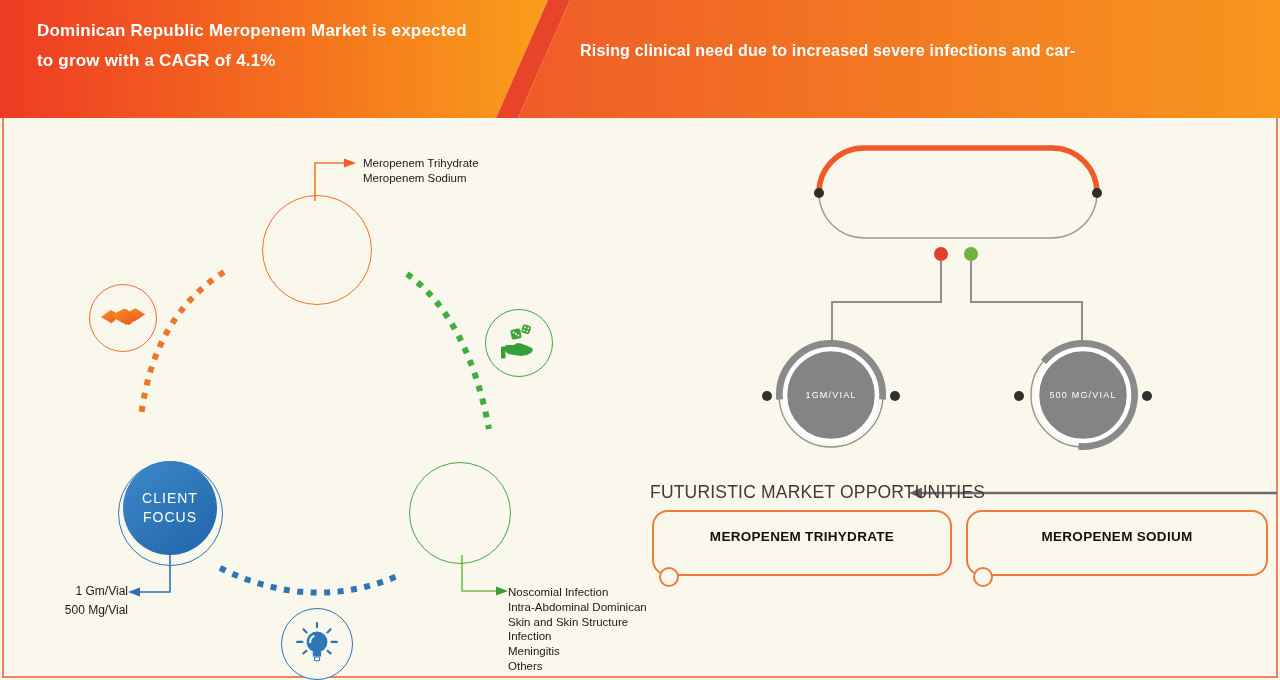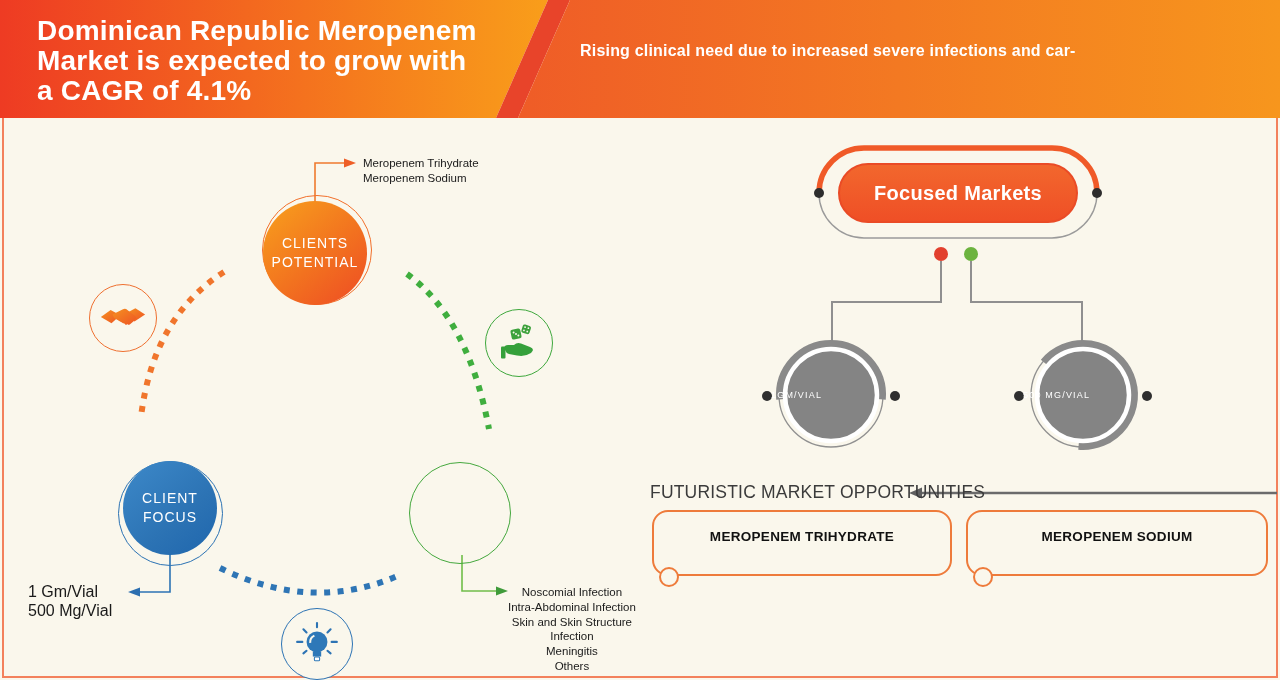--- a/index.html
+++ b/index.html
@@ -2,46 +2,46 @@
 <html><head>
 <meta charset="utf-8">
 <style>
   html,body{margin:0;padding:0;}
   .stage{position:relative;width:1280px;height:680px;background:#faf7ec;overflow:hidden;
          font-family:"Liberation Sans",sans-serif;}
   
   .header{position:absolute;left:0;top:0;width:1280px;height:118px;}
   .header svg{position:absolute;left:0;top:0;}
   .header-title{position:absolute;left:37px;top:16px;width:440px;color:#fff;
-      font-size:28px;font-weight:bold;line-height:30px;letter-spacing:.2px;}
+      font-size:17px;font-weight:bold;line-height:30px;letter-spacing:.2px;}
   .header-sub{position:absolute;left:580px;top:42px;width:660px;color:#fff;
       font-size:16px;font-weight:bold;letter-spacing:.2px;}
   
   .content-frame{position:absolute;left:2px;right:2px;top:118px;bottom:2px;
       border:2px solid #f3815c;border-top:none;background:#faf7ec;}
   .overlay{position:absolute;left:0;top:0;z-index:1;pointer-events:none;}
   
   .ring{position:absolute;border-radius:50%;background:transparent;z-index:1;}
   .cycle-circle{position:absolute;border-radius:50%;z-index:2;display:flex;
       flex-direction:column;align-items:center;justify-content:center;color:#fff;
       font-size:14px;letter-spacing:1px;line-height:19px;text-align:center;}
   .circle-orange{background:linear-gradient(140deg,#f8a11d 0%,#f2721f 55%,#ee4b24 100%);}
   .circle-blue{background:linear-gradient(140deg,#3d89c9 0%,#2c73b4 60%,#1f66ad 100%);}
   .circle-green{background:linear-gradient(140deg,#9cca3c 0%,#47ad45 60%,#2f9e3f 100%);}
   .icon-circle{position:absolute;border-radius:50%;z-index:2;display:flex;
       align-items:center;justify-content:center;background:#faf7ec;}
   .callout{position:absolute;z-index:3;color:#1a1a1a;font-size:11.5px;line-height:14.8px;}
   .callout div{white-space:nowrap;}
-  .callout-right{text-align:left;font-size:16px;line-height:19px;}
+  .callout-right{text-align:right;font-size:12px;line-height:19px;}
   
   .focused-pill{position:absolute;left:838px;top:163px;width:240px;height:60px;z-index:2;
       border-radius:30px;background:linear-gradient(180deg,#f2672d,#ef4f26);
       border:2px solid #ea4b26;box-sizing:border-box;display:flex;align-items:center;
       justify-content:center;color:#fff;font-size:20px;font-weight:bold;letter-spacing:.3px;}
-  .gauge-label{position:absolute;z-index:3;width:120px;color:#fff;
+  .gauge-label{position:absolute;z-index:3;width:120px;text-align:center;color:#fff;
       font-size:9px;letter-spacing:1.2px;}
   .fut-heading{position:absolute;left:650px;top:482px;z-index:2;color:#3b3b3b;
       font-size:17.5px;font-weight:500;letter-spacing:.2px;}
   .opp-box{position:absolute;top:510px;height:66px;z-index:2;border:2px solid #ee7b3b;
       border-radius:16px;box-sizing:border-box;display:flex;justify-content:center;
       color:#111;font-size:13.5px;font-weight:bold;letter-spacing:.3px;padding-top:17px;}
   .corner-dot{position:absolute;width:20px;height:20px;border-radius:50%;z-index:3;
       background:#faf7ec;border:2.5px solid #ee7b3b;box-sizing:border-box;}
 </style>
 </head>
@@ -108,24 +108,20 @@
       <circle cx="1083" cy="395" r="46" fill="#848484" stroke="#ffffff" stroke-width="4.5"></circle>
       <circle cx="1019" cy="396" r="5" fill="#2f2f2f"></circle>
       <circle cx="1147" cy="396" r="5" fill="#2f2f2f"></circle>
     </g>
 
     <line x1="922" y1="493" x2="1277" y2="493" stroke="#6b6b6b" stroke-width="2.5"></line>
     <polygon points="922,487.5 922,498.5 909,493" fill="#5f5f5f"></polygon>
   </svg>
 
   <div class="ring" style="left:262px;top:195px;width:108px;height:108px;border:1.5px solid #f2702b;"></div>
-  <div class="cycle-circle circle-orange" style="left:263px;top:201px;width:104px;height:104px;">
-    <span>CLIENTS</span>
-    <span>POTENTIAL</span>
-  </div>
 
   <div class="ring" style="left:118px;top:461px;width:103px;height:103px;border:1.5px solid #2c73b4;"></div>
   <div class="cycle-circle circle-blue" style="left:123px;top:461px;width:94px;height:94px;text-align:center;">
     <span>CLIENT</span>
     <span>FOCUS</span>
   </div>
 
   <div class="ring" style="left:409px;top:462px;width:100px;height:100px;border:1.5px solid #45a83e;"></div>
 
   <div class="icon-circle" style="left:89px;top:284px;width:66px;height:66px;border:1.6px solid #ef7030;">
@@ -185,32 +181,29 @@
   </div>
 
   <div class="callout" style="left:363px;top:156px;line-height:15px;">
     <div>Meropenem Trihydrate</div>
     <div>Meropenem Sodium</div>
   </div>
   <div class="callout callout-right" style="left:28px;top:582px;width:100px;">
     <div>1 Gm/Vial</div>
     <div>500 Mg/Vial</div>
   </div>
-  <div class="callout" style="left:508px;top:585px;text-align:center;">
+  <div class="callout" style="left:508px;top:585px;">
     <div>Noscomial Infection</div>
-    <div>Intra-Abdominal Infection</div>
+    <div>Intra-Abdominal Dominican</div>
     <div>Skin and Skin Structure</div>
     <div>Infection</div>
     <div>Meningitis</div>
     <div>Others</div>
   </div>
 
-  <div class="focused-pill">
-    <span>Focused Markets</span>
-  </div>
 
   <div class="gauge-label" style="left:771px;top:390px;">1GM/VIAL</div>
   <div class="gauge-label" style="left:1023px;top:390px;">500 MG/VIAL</div>
 
   <div class="fut-heading">FUTURISTIC MARKET OPPORTUNITIES</div>
 
   <div class="opp-box" style="left:652px;width:300px;">
     <span>MEROPENEM TRIHYDRATE</span>
   </div>
   <div class="corner-dot" style="left:659px;top:567px;"></div>

